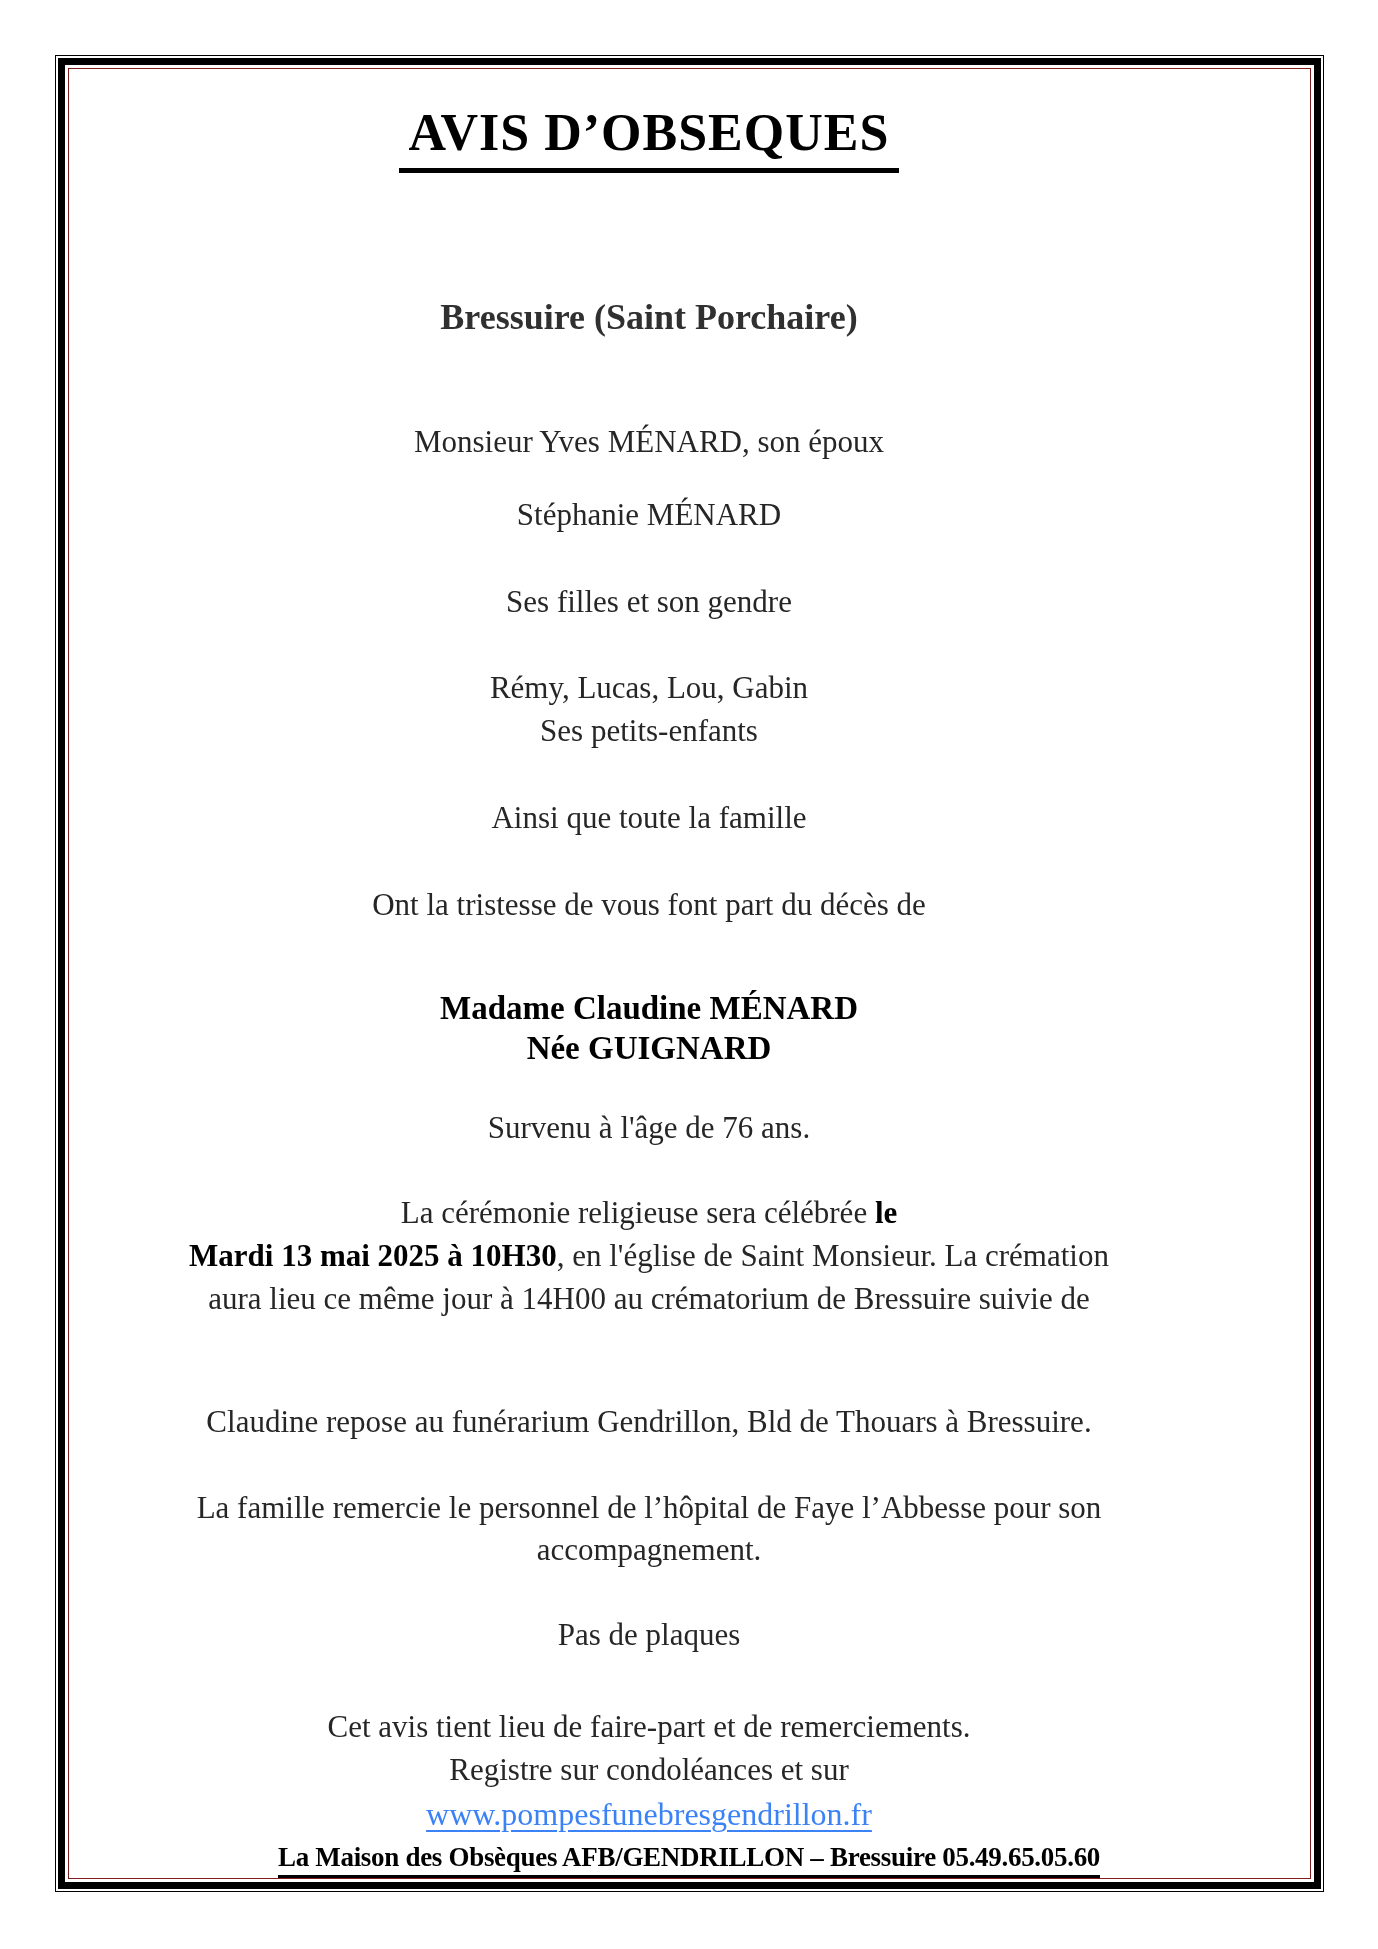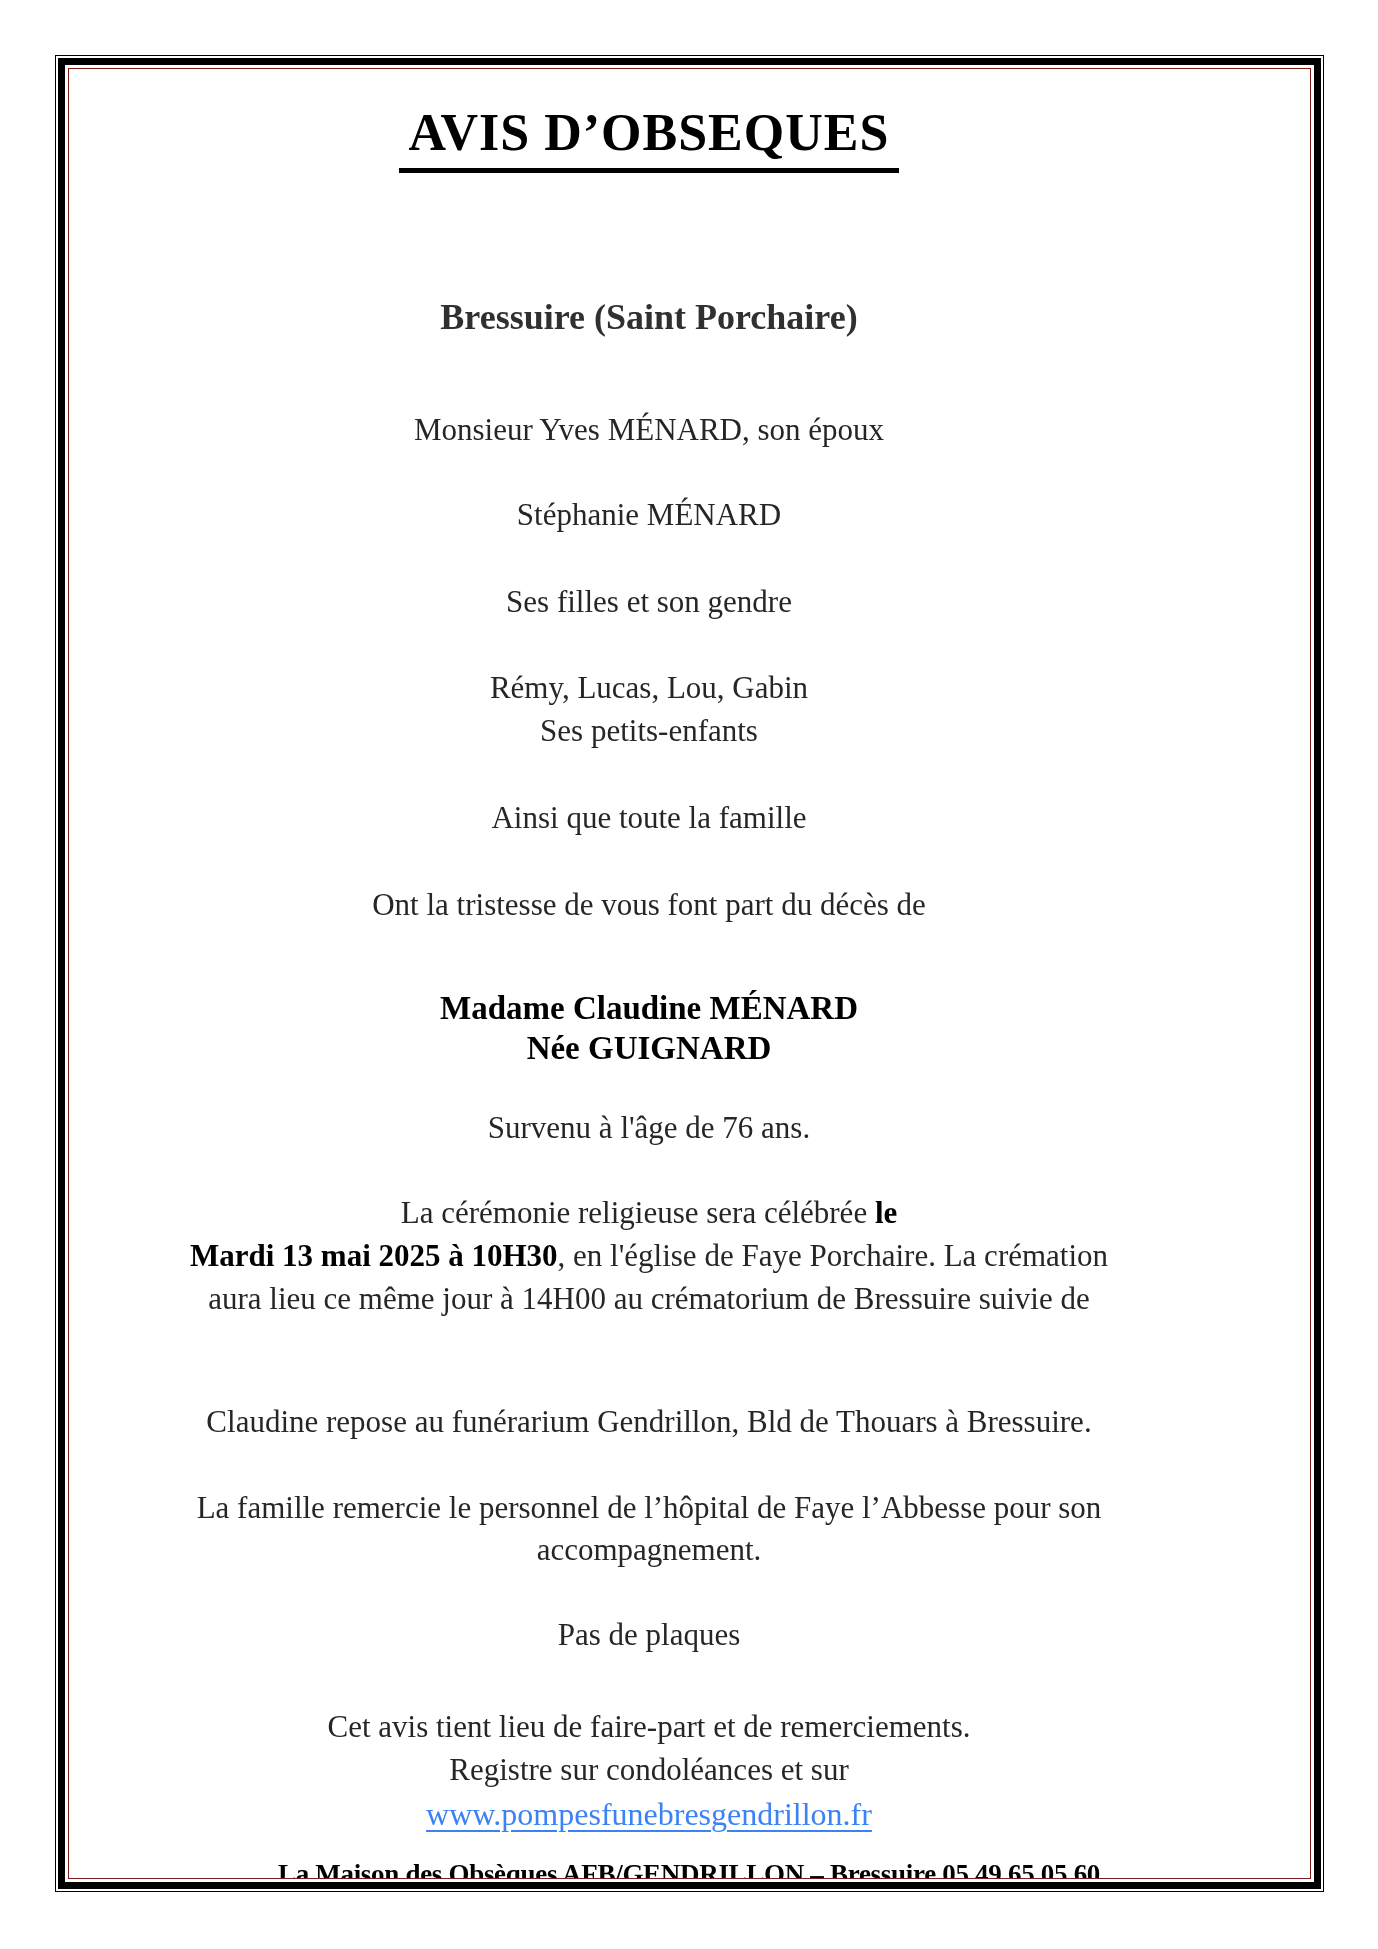--- a/index.html
+++ b/index.html
@@ -70,60 +70,59 @@
     text-decoration: underline;
     text-decoration-thickness: 2px;
     text-underline-offset: 5px;
   }
   .footer-line {
     width: 1240px;
     font-size: 27px;
     font-weight: bold;
     color: #000;
     letter-spacing: -0.3px;
-    margin-top: 17px;
   }
   .footer-text {
     display: inline-block;
     border-bottom: 3px solid #000;
     padding-bottom: 2px;
     line-height: 1.2;
   }
 </style>
 </head>
 <body>
 
 <div class="page">
   <div class="frame-outer">
     <div class="frame-mid">
       <div class="frame-inner">
 
         <div class="line title-line"><span class="title-text">AVIS D’OBSEQUES</span></div>
 
         <div class="line subtitle" style="top:214px">Bressuire (Saint Porchaire)</div>
 
-        <div class="line" style="top:339px">Monsieur Yves MÉNARD, son époux</div>
+        <div class="line" style="top:351px">Monsieur Yves MÉNARD, son époux</div>
 
         <div class="line" style="top:424px">Stéphanie MÉNARD</div>
         <div class="line" style="top:511px">Ses filles et son gendre</div>
 
         <div class="line" style="top:597px">Rémy, Lucas, Lou, Gabin</div>
         <div class="line" style="top:640px">Ses petits-enfants</div>
 
         <div class="line" style="top:727px">Ainsi que toute la famille</div>
 
         <div class="line" style="top:814px">Ont la tristesse de vous font part du décès de</div>
 
         <div class="line names-bold" style="top:917px">Madame Claudine MÉNARD</div>
         <div class="line names-bold" style="top:957px">Née GUIGNARD</div>
 
         <div class="line" style="top:1037px">Survenu à l'âge de 76 ans.</div>
 
         <div class="line" style="top:1122px"><span>La cérémonie religieuse sera célébrée </span><span class="b">le</span></div>
-        <div class="line" style="top:1165px"><span class="b">Mardi 13 mai 2025 à 10H30</span><span>, en l'église de Faye Porchaire. La crémation</span></div>
+        <div class="line" style="top:1165px"><span class="b">Mardi 13 mai 2025 à 10H30</span><span>, en l'église de Saint Monsieur. La crémation</span></div>
         <div class="line" style="top:1208px">aura lieu ce même jour à 14H00 au crématorium de Bressuire suivie de</div>
 
         <div class="line" style="top:1331px">Claudine repose au funérarium Gendrillon, Bld de Thouars à Bressuire.</div>
 
         <div class="line" style="top:1417px">La famille remercie le personnel de l’hôpital de Faye l’Abbesse pour son</div>
         <div class="line" style="top:1459px">accompagnement.</div>
 
         <div class="line" style="top:1544px">Pas de plaques</div>
 
         <div class="line" style="top:1636px">Cet avis tient lieu de faire-part et de remerciements.</div>

